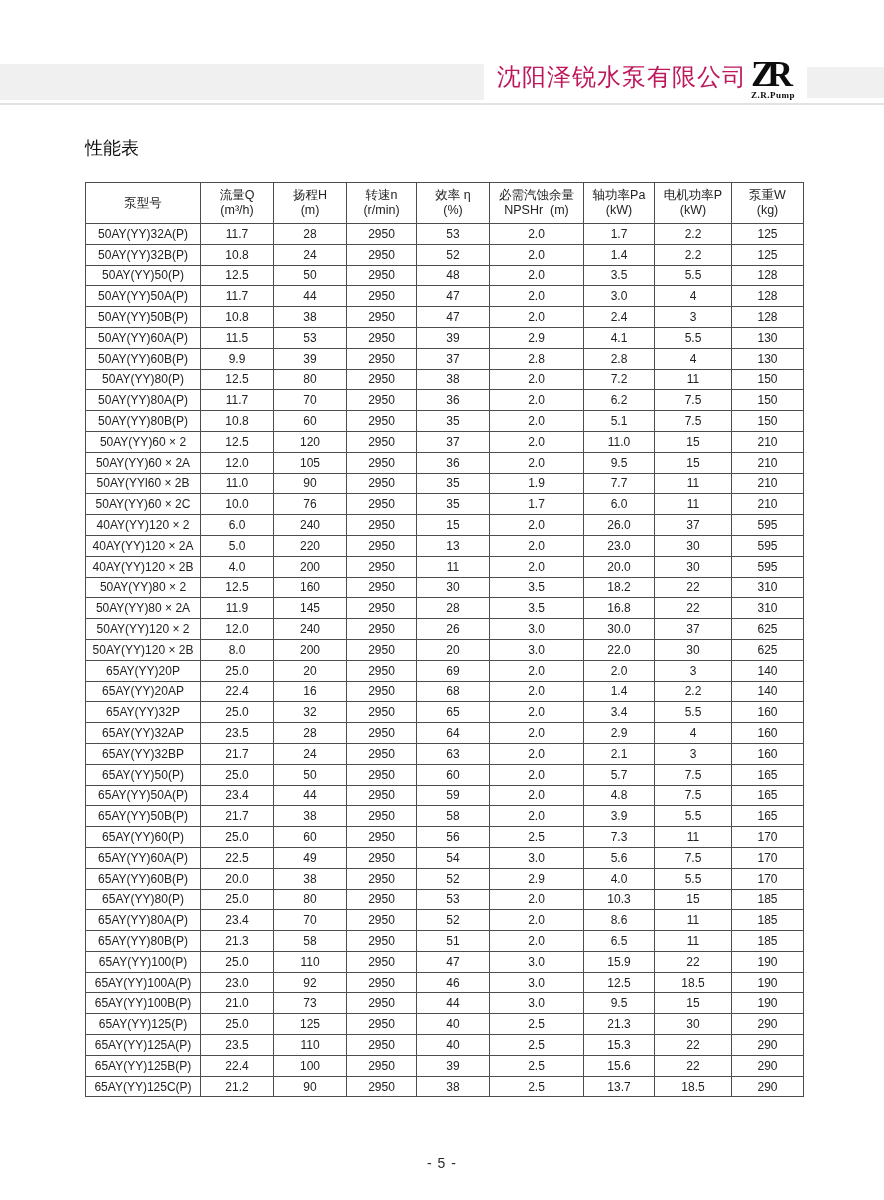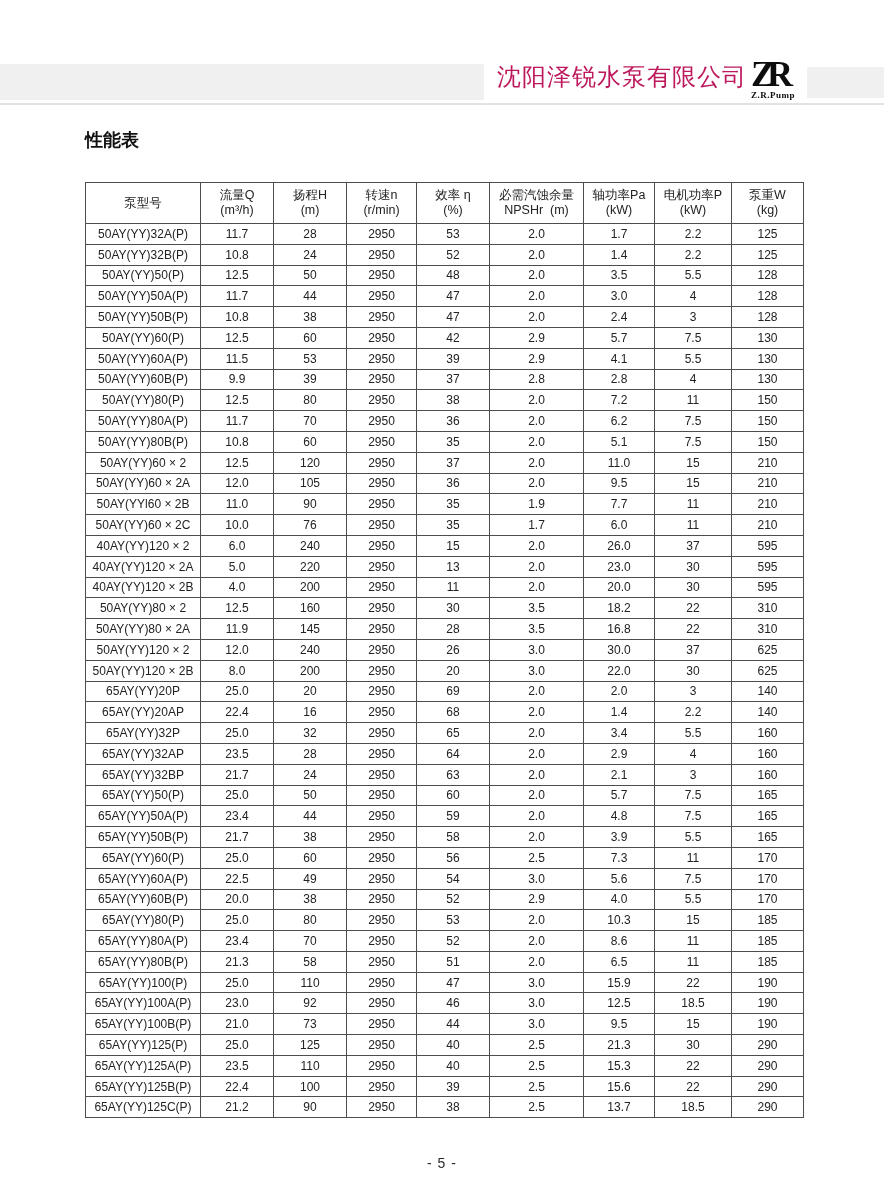--- a/index.html
+++ b/index.html
@@ -19,21 +19,21 @@
   .logo{position:absolute;left:751px;top:56px;width:52px;text-align:left;color:#0d0d0d;}
   .logo-zr{
     font-family:"Liberation Serif", serif;font-weight:bold;font-size:36px;line-height:36px;
     letter-spacing:-8px;padding-right:8px;
   }
   .logo-sub{
     font-family:"Liberation Serif", serif;font-weight:bold;font-size:9px;line-height:10px;
     letter-spacing:0.5px;margin-top:-2px;white-space:nowrap;
   }
   
-  .page-title{position:absolute;left:85px;top:128px;font-size:18px;font-weight:bold;color:#111;}
+  .page-title{position:absolute;left:85px;top:136px;font-size:18px;font-weight:normal;color:#111;}
   
   table.perf{
     position:absolute;left:85px;top:182px;width:718px;
     border-collapse:collapse;table-layout:fixed;
   }
   table.perf th, table.perf td{
     border:1px solid #4d4d4d;padding:0;text-align:center;vertical-align:middle;
     color:#222;overflow:hidden;white-space:nowrap;
   }
   table.perf th{height:40px;font-weight:normal;font-size:12.5px;line-height:15px;}
@@ -162,31 +162,20 @@
         <td>10.8</td>
         <td>38</td>
         <td>2950</td>
         <td>47</td>
         <td>2.0</td>
         <td>2.4</td>
         <td>3</td>
         <td>128</td>
       </tr>
       <tr>
-        <td>50AY(YY)60(P)</td>
-        <td>12.5</td>
-        <td>60</td>
-        <td>2950</td>
-        <td>42</td>
-        <td>2.9</td>
-        <td>5.7</td>
-        <td>7.5</td>
-        <td>130</td>
-      </tr>
-      <tr>
         <td>50AY(YY)60A(P)</td>
         <td>11.5</td>
         <td>53</td>
         <td>2950</td>
         <td>39</td>
         <td>2.9</td>
         <td>4.1</td>
         <td>5.5</td>
         <td>130</td>
       </tr>

